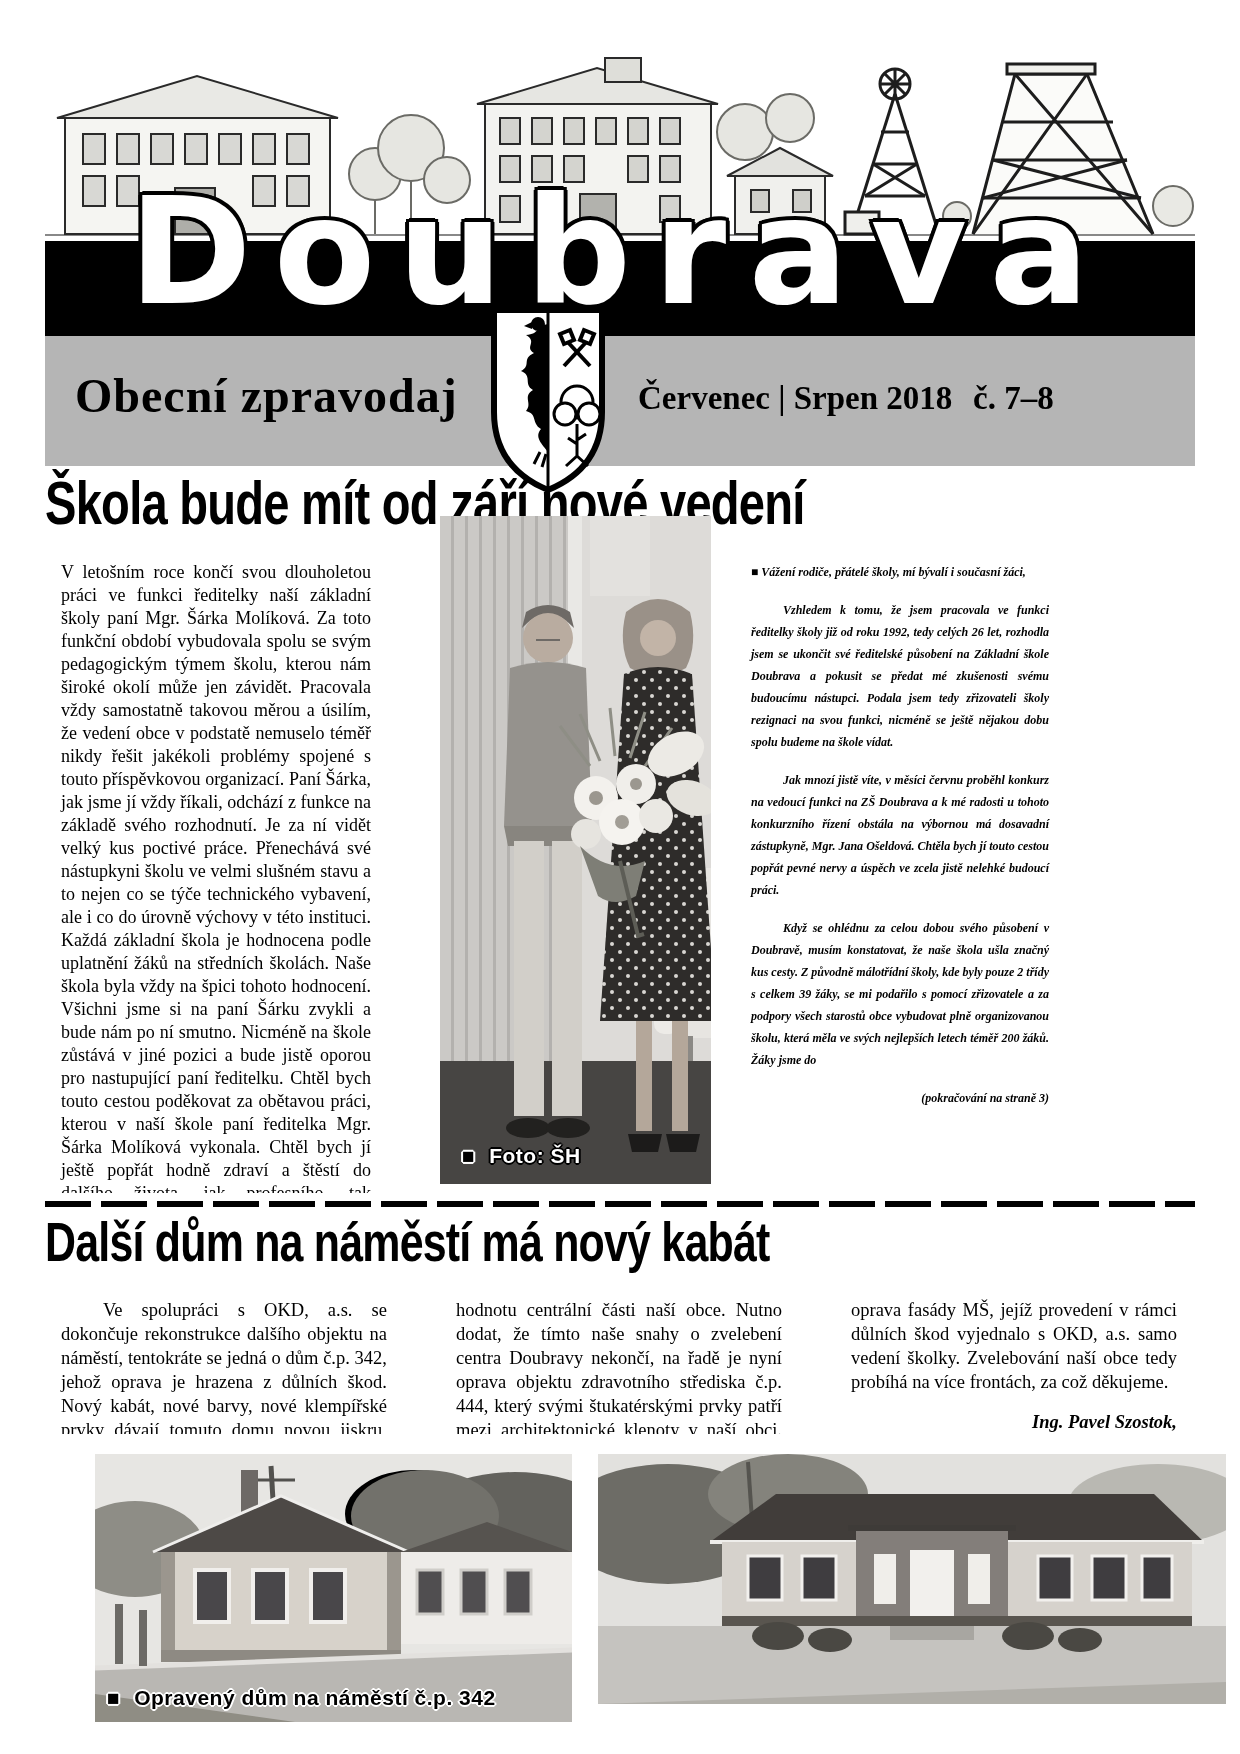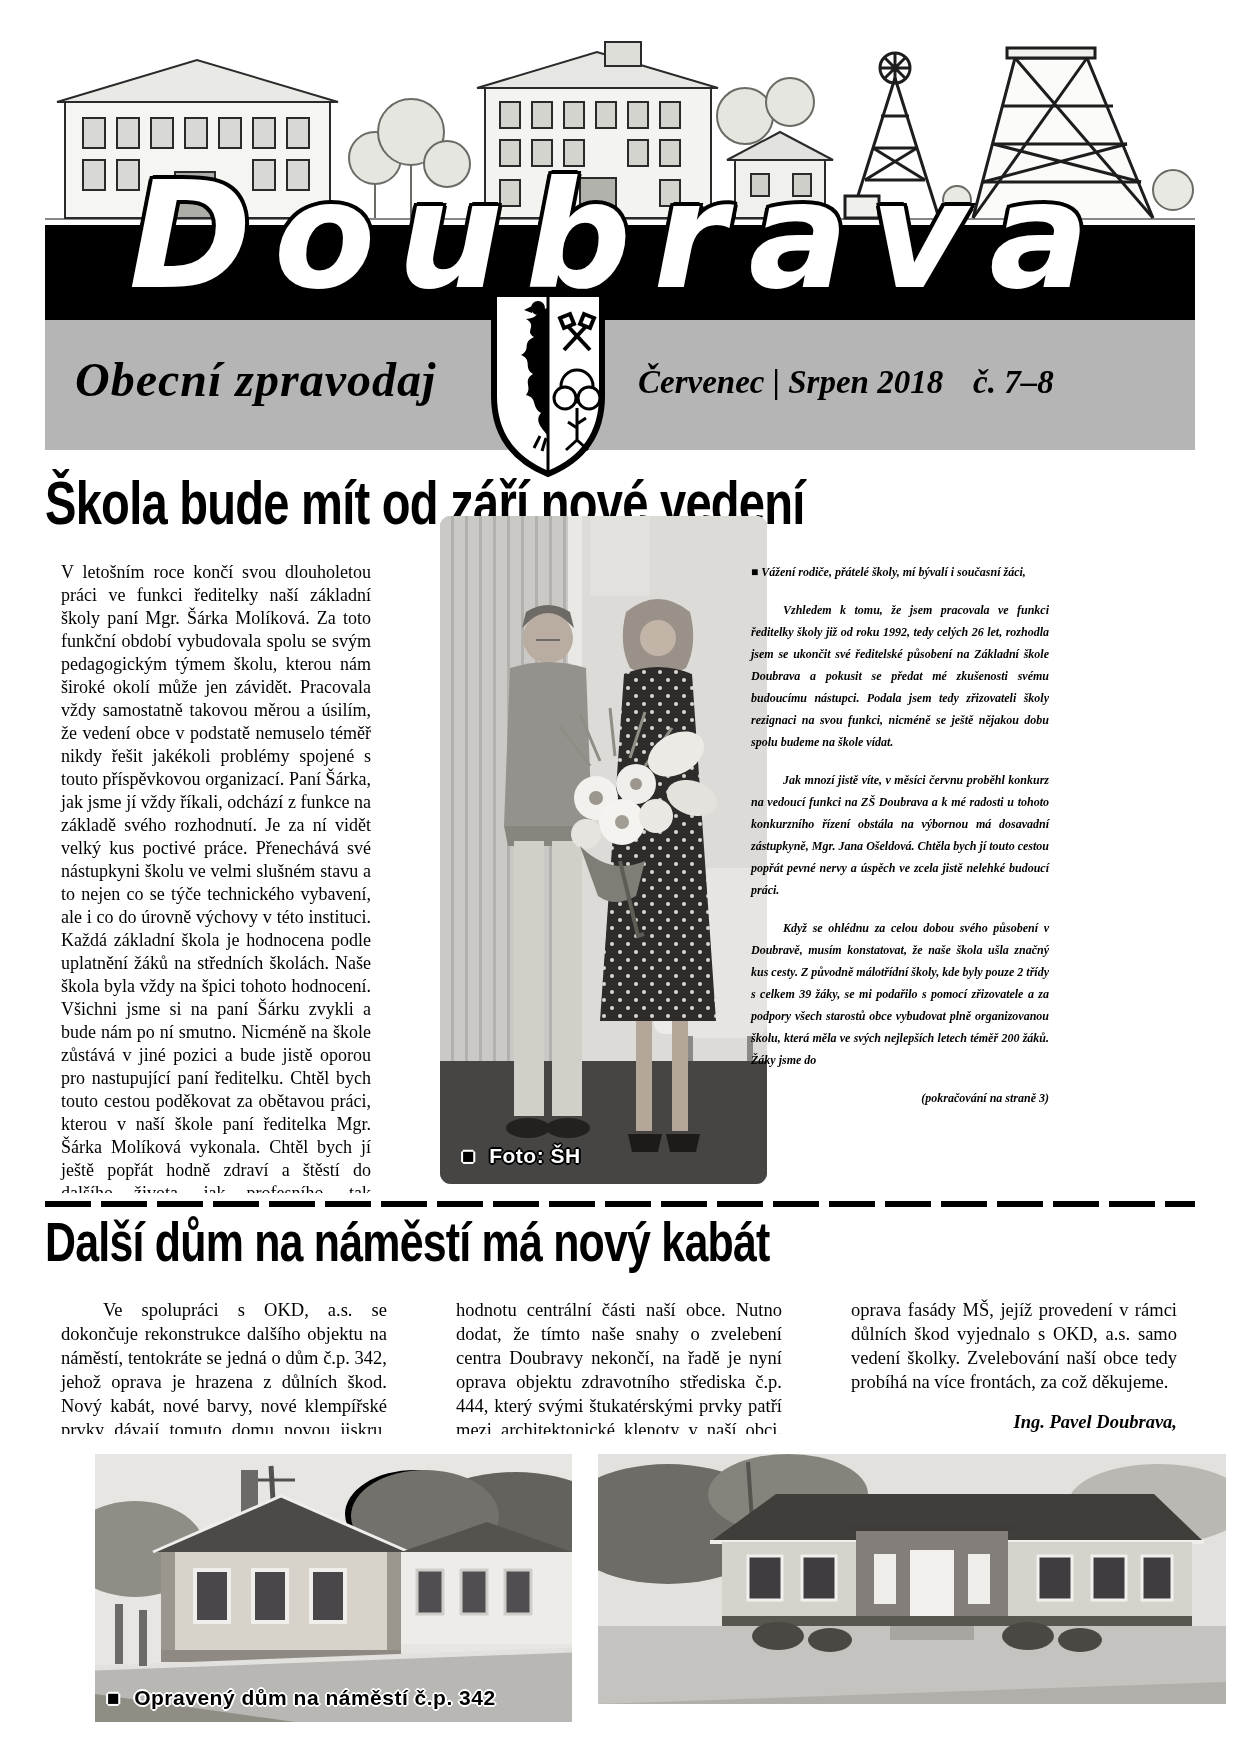--- a/index.html
+++ b/index.html
@@ -4,21 +4,21 @@
 <style>
   html,body { margin:0; padding:0; background:#888; }
   .page {
     position:relative; width:1240px; height:1754px; margin:0 auto;
     background:#fff; overflow:hidden; color:#000;
     font-family:"Liberation Serif", serif;
   }
   p { margin:16px; }
 
   
-  .masthead { position:absolute; left:45px; top:40px; width:1150px; height:410px;font-style:italic; }
+  .masthead { position:absolute; left:45px; top:56px; width:1150px; height:410px; }
   .mast-illustration { position:absolute; left:0; top:0; width:1150px; height:185px; overflow:hidden; background:#fff; }
   .mast-band { position:absolute; left:0; top:185px; width:1150px; height:95px; background:#000; }
   .mast-title {
     position:absolute; left:0; top:116px; width:1150px; text-align:center;
     font-family:"DejaVu Sans", sans-serif; font-weight:bold;
     font-size:148px; line-height:160px; letter-spacing:0.15em;
     color:#fff; -webkit-text-stroke:6px #000; paint-order:stroke fill;
     text-shadow:3px 3px 0 #000,-3px -3px 0 #000,3px -3px 0 #000,-3px 3px 0 #000,0 4px 0 #000,0 -4px 0 #000,4px 0 0 #000,-4px 0 0 #000;
     white-space:nowrap;
   }
@@ -54,21 +54,21 @@
                font-style:italic; font-weight:bold; }
   .indent { text-indent:32px; }
   .sig  { text-align:right; font-weight:bold; font-style:italic; }
   .note-label { font-style:italic; }
   .cont { text-align:right; }
   .bullet-plain { font-style:normal; }
 
   
   .photo { position:absolute; overflow:hidden; background:#777; }
   .photo svg { display:block; }
-  .photo1 { left:400px; top:500px;  width:327px; height:668px;border-radius:11px; }
+  .photo1 { left:400px; top:500px;  width:271px; height:668px; }
   .photo2 { left:55px;  top:1438px; width:477px; height:268px; }
   .photo3 { left:558px; top:1438px; width:628px; height:250px; }
 
   .photo-cap {
     position:absolute; font-family:"Liberation Sans", sans-serif;
     font-weight:bold; font-size:21px; line-height:24px; letter-spacing:0.5px;
     white-space:nowrap;
   }
   .cap-sq {
     color:#000;
@@ -328,21 +328,21 @@
   <h2 class="headline headline2">Další dům na náměstí má nový kabát</h2>
 
   <div class="col2 c2a">
     <p class="firstindent">Ve spolupráci s OKD, a.s. se dokončuje rekonstrukce dalšího objektu na náměstí, tentokráte se jedná o dům č.p. 342, jehož oprava je hrazena z důlních škod. Nový kabát, nové barvy, nové klempířské prvky dávají tomuto domu novou jiskru, která zvyšuje estetickou</p>
   </div>
   <div class="col2 c2b">
     <p>hodnotu centrální části naší obce. Nutno dodat, že tímto naše snahy o zvelebení centra Doubravy nekončí, na řadě je nyní oprava objektu zdravotního střediska č.p. 444, který svými štukatérskými prvky patří mezi architektonické klenoty v naší obci. Dokončena byla taktéž</p>
   </div>
   <div class="col2 c2c">
     <p>oprava fasády MŠ, jejíž provedení v rámci důlních škod vyjednalo s OKD, a.s. samo vedení školky. Zvelebování naší obce tedy probíhá na více frontách, za což děkujeme.</p>
-    <p class="sig">Ing. Pavel Doubrava,</p>
+    <p class="sig">Ing. Pavel Szostok,</p>
     <p class="sig">stavební práce</p>
   </div>
 
   <figure class="photo photo2">
     <svg width="477" height="268" viewBox="0 0 477 268" preserveAspectRatio="none">
       <rect width="477" height="268" fill="#e7e6e3"></rect>
       <ellipse cx="420" cy="80" rx="110" ry="62" fill="#63625d"></ellipse>
       <ellipse cx="320" cy="60" rx="70" ry="44" fill="#757批47c"></ellipse>
       <ellipse cx="330" cy="62" rx="74" ry="46" fill="#72716b"></ellipse>
       <ellipse cx="40" cy="95" rx="70" ry="48" fill="#8e8d86"></ellipse>

